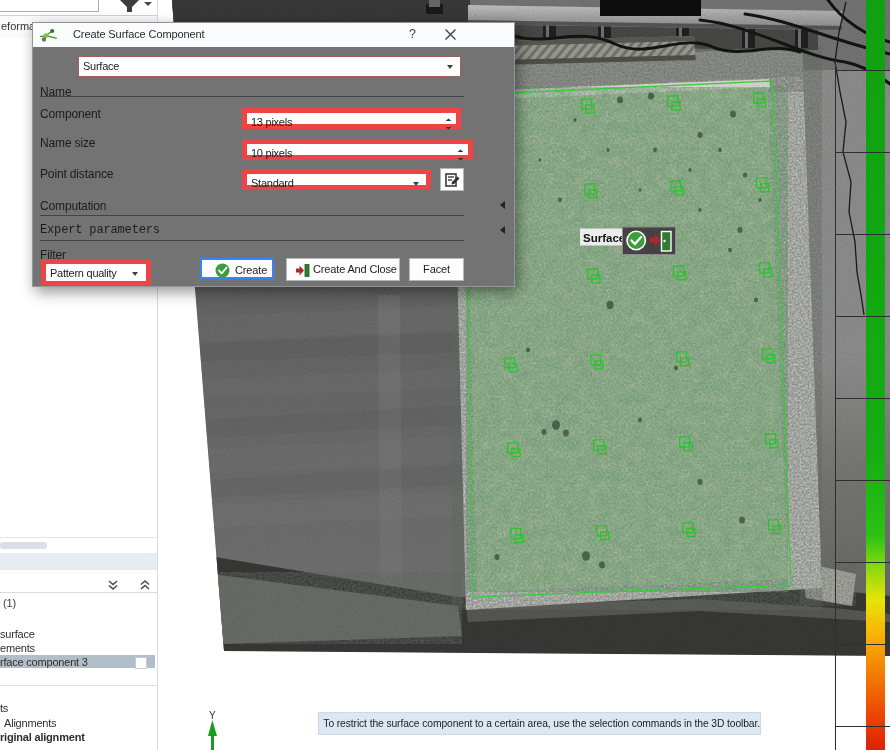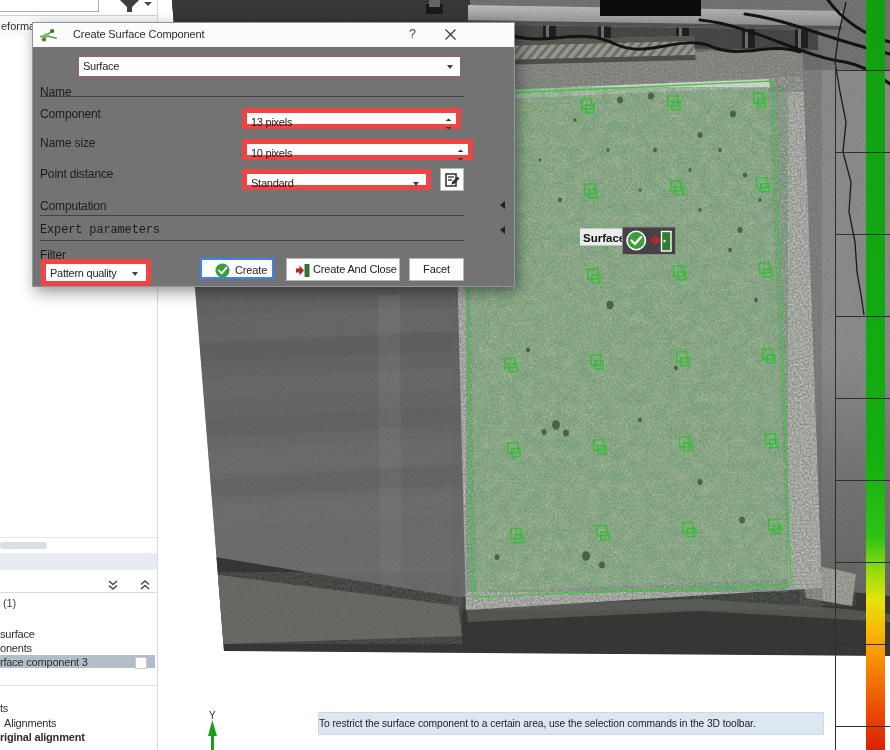--- a/index.html
+++ b/index.html
@@ -19,23 +19,23 @@
 .field{position:absolute;background:#fff;border:5px solid #ef4444;box-sizing:border-box;}
 .field .ftx{position:absolute;left:4px;top:3px;font-size:11px;color:#1c1c1c;letter-spacing:-0.25px;}
 .caret{position:absolute;width:0;height:0;border-left:3.5px solid transparent;
  border-right:3.5px solid transparent;border-top:4px solid #404040;}
 .secline{position:absolute;left:7px;width:424px;height:1px;background:#41434a;}
 .coltri{position:absolute;width:0;height:0;border-top:4.5px solid transparent;
  border-bottom:4.5px solid transparent;border-right:5px solid #222;}
 .btn{position:absolute;background:#fdfdfd;border:1px solid #b2b8bf;box-sizing:border-box;
  font-size:11px;color:#1c1c1c;text-align:center;letter-spacing:-0.15px;}
 
-#tip{position:absolute;left:318px;top:712px;width:506px;height:23px;background:#dde7f2;
+#tip{position:absolute;left:318px;top:712px;width:443px;height:23px;background:#dde7f2;
  border:1px solid #cdd8e6;box-sizing:border-box;z-index:3;font-size:10.3px;color:#1e1e1e;
- text-align:left;line-height:21px;letter-spacing:-0.1px;}
+ text-align:right;line-height:21px;letter-spacing:-0.1px;}
 
 #tltb{position:absolute;left:0;top:0;width:157px;height:37px;background:#fff;z-index:2;}
 </style></head>
 <body>
 <svg id="photo" width="890" height="750" viewBox="0 0 890 750">
 <defs>
 <clipPath id="pclip">
         <polygon points="172,0 890,0 890,656 224,651"></polygon>
       </clipPath>
 <linearGradient id="gwall" x1="0" y1="0" x2="0" y2="1">
@@ -337,21 +337,21 @@
     <path d="M2,2 L6,5.5 L10,2"></path>
     <path d="M2,6.5 L6,10 L10,6.5"></path>
   </svg>
 <svg class="abs" style="z-index:2;left:139px;top:579px" width="12" height="12" viewBox="0 0 12 12" fill="none" stroke="#4a4a4a" stroke-width="1.5">
     <path d="M2,5.5 L6,2 L10,5.5"></path>
     <path d="M2,10 L6,6.5 L10,10"></path>
   </svg>
 <div class="abs" style="z-index:2;left:0;top:592px;width:157px;height:1px;background:#d9dbde"></div>
 <div class="titem" style="z-index:2;left:3px;top:597px;color:#3a3a3a;">(1)</div>
 <div class="titem" style="z-index:2;left:0px;top:628px;">surface</div>
-<div class="titem" style="z-index:2;left:0px;top:642px;">onents</div>
+<div class="titem" style="z-index:2;left:0px;top:642px;">ements</div>
 <div class="abs" style="z-index:2;left:0;top:655px;width:155px;height:13px;background:#b1bdc7"></div>
 <div class="titem" style="z-index:2;left:0px;top:656px;">rface component 3</div>
 <div class="abs" style="z-index:2;left:135px;top:656.5px;width:10px;height:10px;background:#fff;border:1px solid #c6ccd2"></div>
 <div class="abs" style="z-index:2;left:0;top:685px;width:157px;height:1px;background:#dfe1e4"></div>
 <div class="titem" style="z-index:2;left:0px;top:702px;">ts</div>
 <div class="titem" style="z-index:2;left:4px;top:717px;">Alignments</div>
 <div class="titem" style="z-index:2;left:0px;top:731px;font-weight:bold;">riginal alignment</div>
 <div id="dlg">
  <div id="dlgtitle">
   <svg class="abs" style="left:7px;top:5px" width="20" height="16" viewBox="0 0 20 16">

